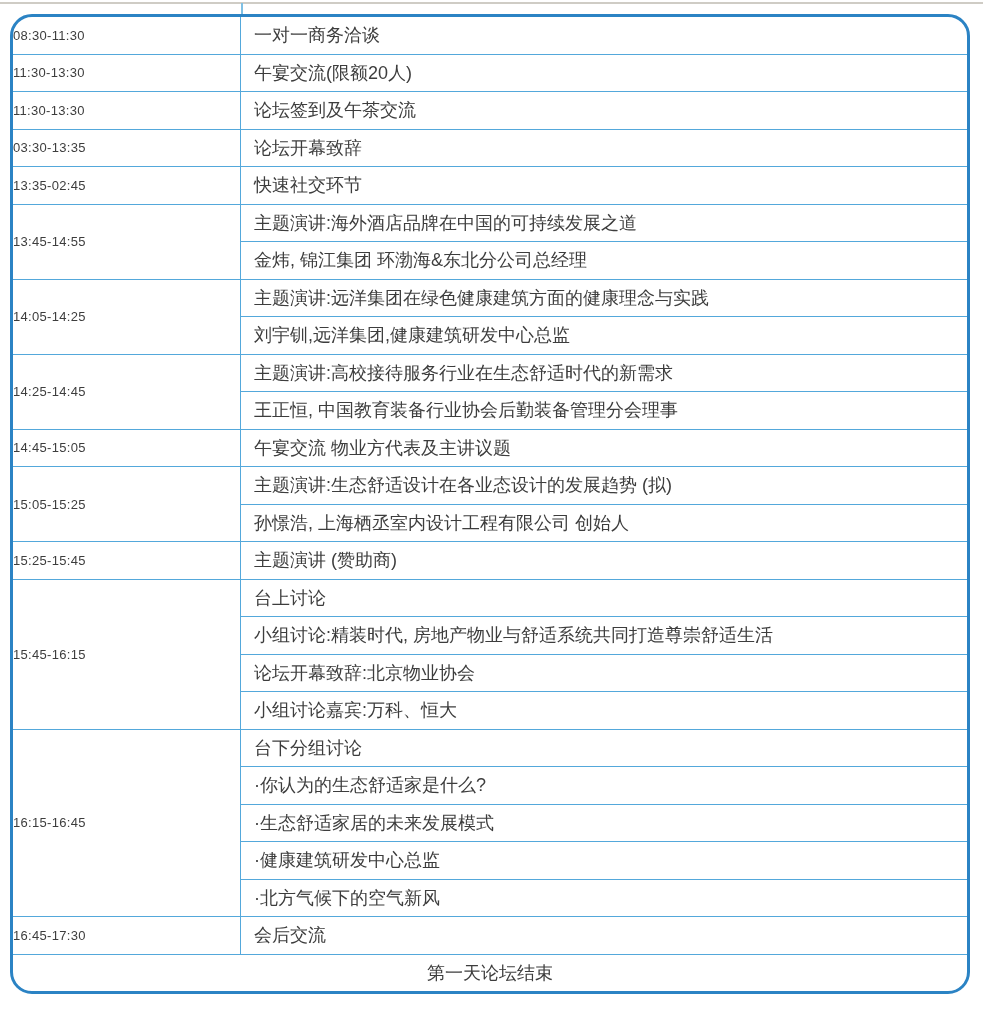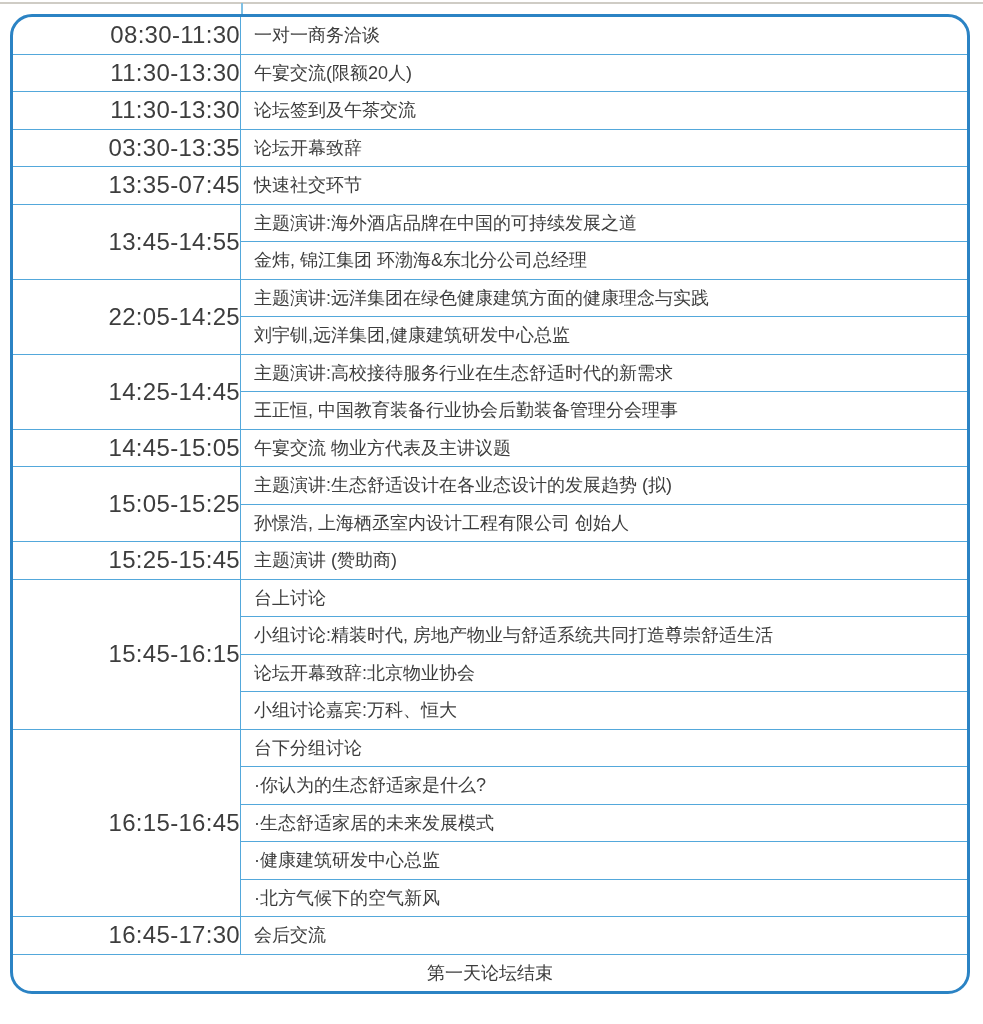--- a/index.html
+++ b/index.html
@@ -42,23 +42,23 @@
   td {
     height: 36.5px;
     padding: 0;
     vertical-align: middle;
     font-size: 18px;
     border-bottom: 1.5px solid #54a8db;
     overflow: hidden;
     white-space: nowrap;
   }
   td.time {
-    text-align: right;
+    text-align: left;
     border-right: 1.5px solid #54a8db;
-    font-size: 24px;
+    font-size: 13px;
     letter-spacing: 0.3px;
   }
   td.event {
     text-align: left;
     padding-left: 13px;
     margin-top: 44px;
   }
   td.footer {
     text-align: center;
     border-bottom: none;
@@ -89,34 +89,34 @@
         </tr>
         <tr>
           <td class="time">11:30-13:30</td>
           <td class="event">论坛签到及午茶交流</td>
         </tr>
         <tr>
           <td class="time">03:30-13:35</td>
           <td class="event">论坛开幕致辞</td>
         </tr>
         <tr>
-          <td class="time">13:35-07:45</td>
+          <td class="time">13:35-02:45</td>
           <td class="event">快速社交环节</td>
         </tr>
 
         <tr>
           <td class="time" rowspan="2">13:45-14:55</td>
           <td class="event">主题演讲:海外酒店品牌在中国的可持续发展之道</td>
         </tr>
         <tr>
           <td class="event">金炜, 锦江集团 环渤海&amp;东北分公司总经理</td>
         </tr>
 
         <tr>
-          <td class="time" rowspan="2">22:05-14:25</td>
+          <td class="time" rowspan="2">14:05-14:25</td>
           <td class="event">主题演讲:远洋集团在绿色健康建筑方面的健康理念与实践</td>
         </tr>
         <tr>
           <td class="event">刘宇钏,远洋集团,健康建筑研发中心总监</td>
         </tr>
 
         <tr>
           <td class="time" rowspan="2">14:25-14:45</td>
           <td class="event">主题演讲:高校接待服务行业在生态舒适时代的新需求</td>
         </tr>

